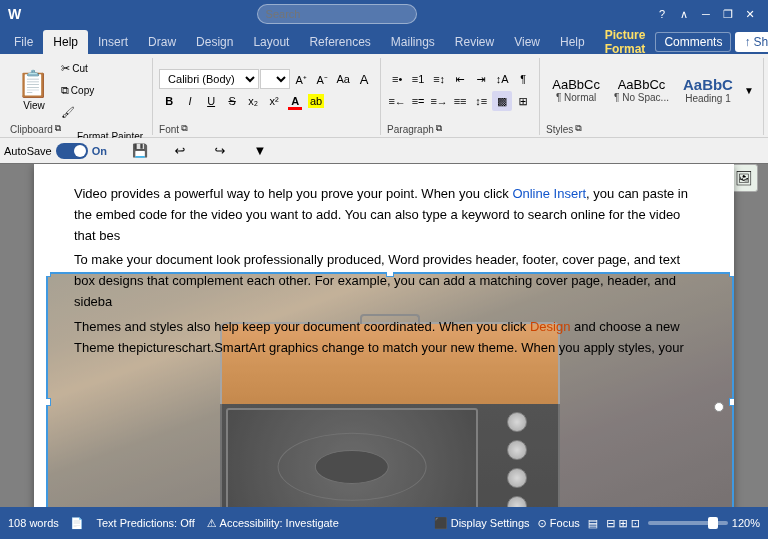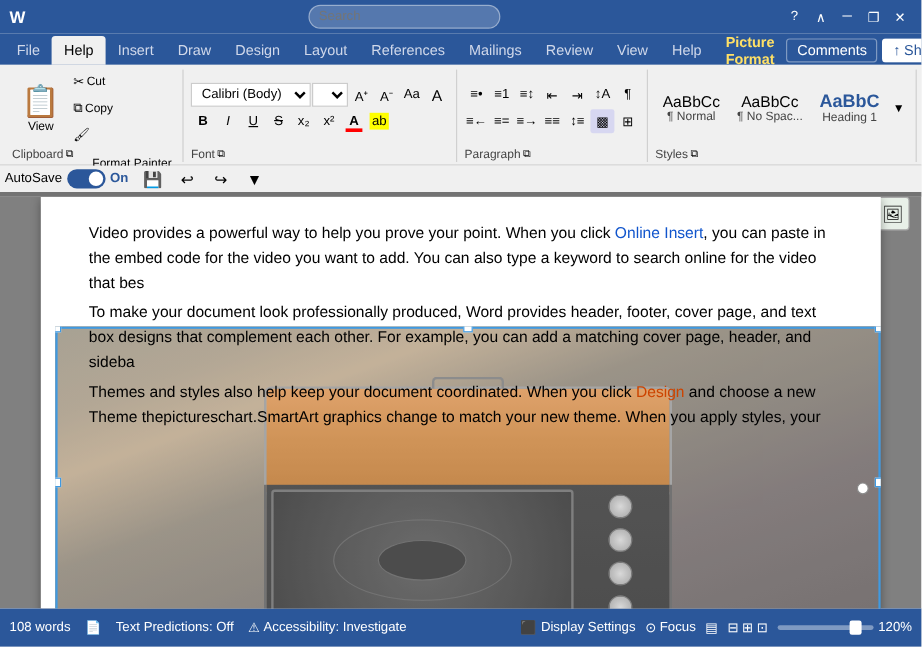--- a/index.html
+++ b/index.html
@@ -136,22 +136,22 @@
     .style-item .style-preview { font-size: 13px; }
     .style-item .style-label { font-size: 10px; color: #444; }
 
     
     #quick-access {
       background: #f0f0f0;
       height: 26px;
       display: flex;
       align-items: center;
       padding: 0 4px;
-      gap: 6px;
-      border-bottom: 4px solid #737373;
+      gap: 18px;
+      border-bottom: 1px solid #737373;
     }
     .qa-btn {
       width: 22px; height: 22px; display: flex; align-items: center; justify-content: center;
       cursor: pointer; border-radius: 2px; font-size: 13px;
     }
     .autosave-toggle {
       display: flex; align-items: center; gap: 4px; margin-right: 4px; font-size: 11px;
     }
     .toggle-switch {
       width: 32px; height: 16px; background: #2b579a; border-radius: 8px;

